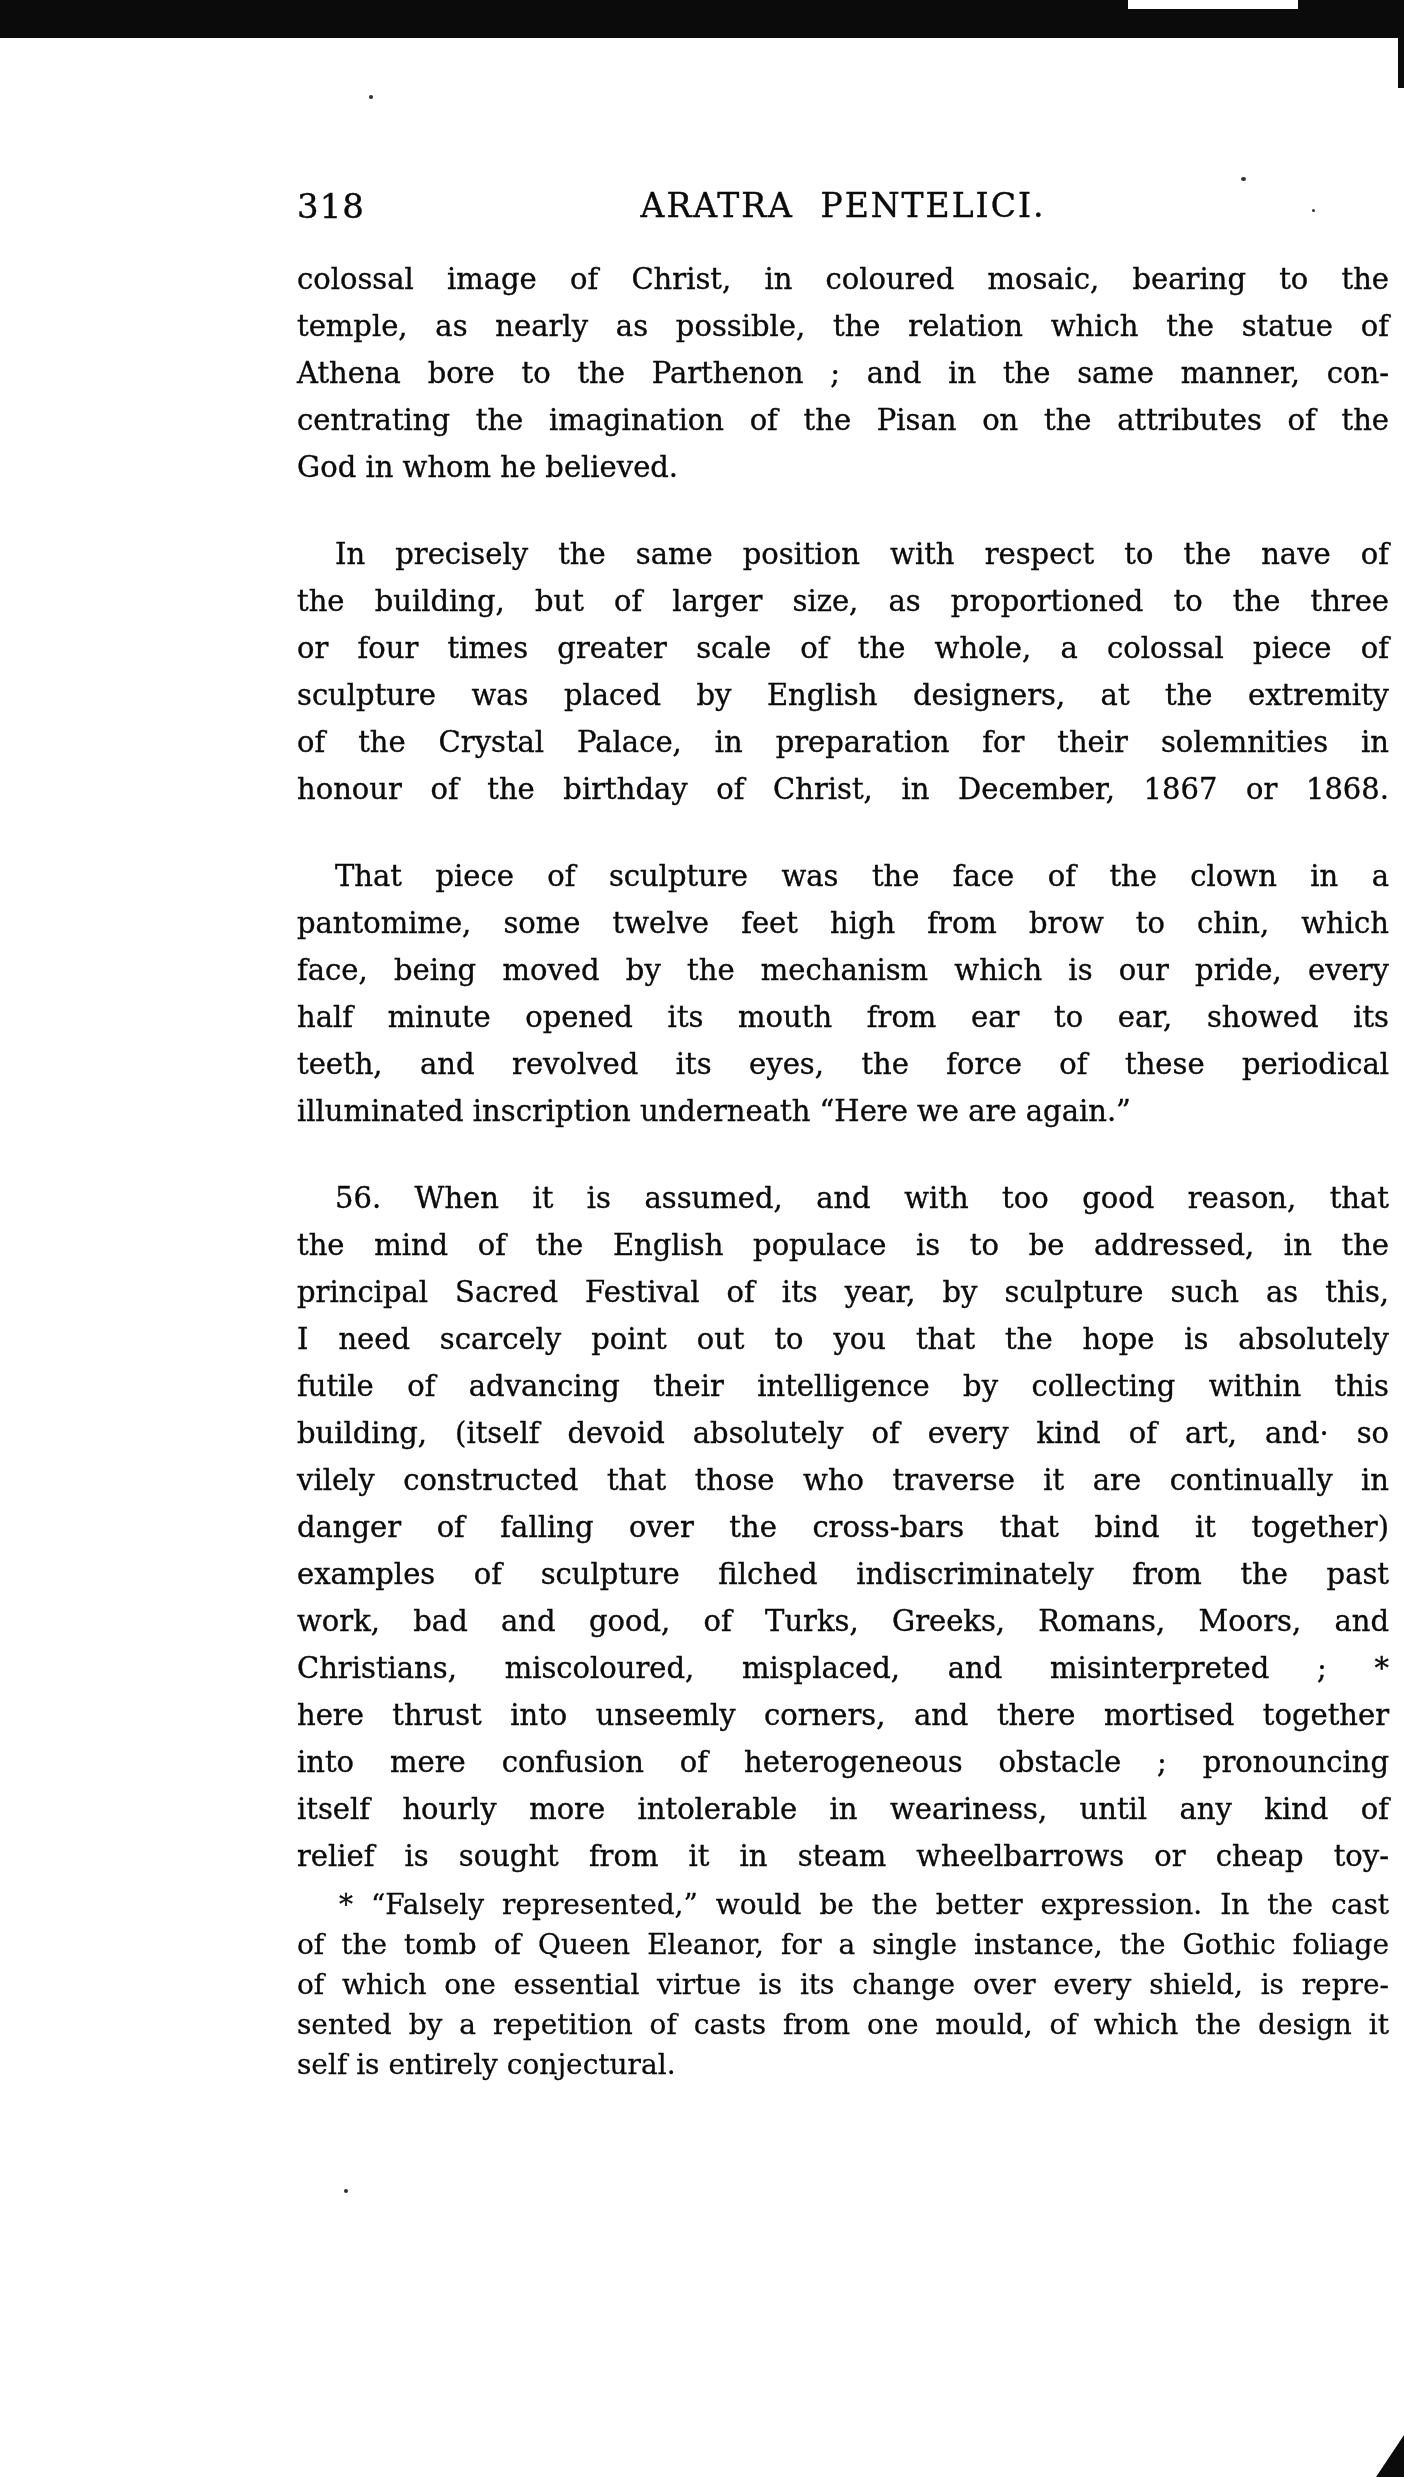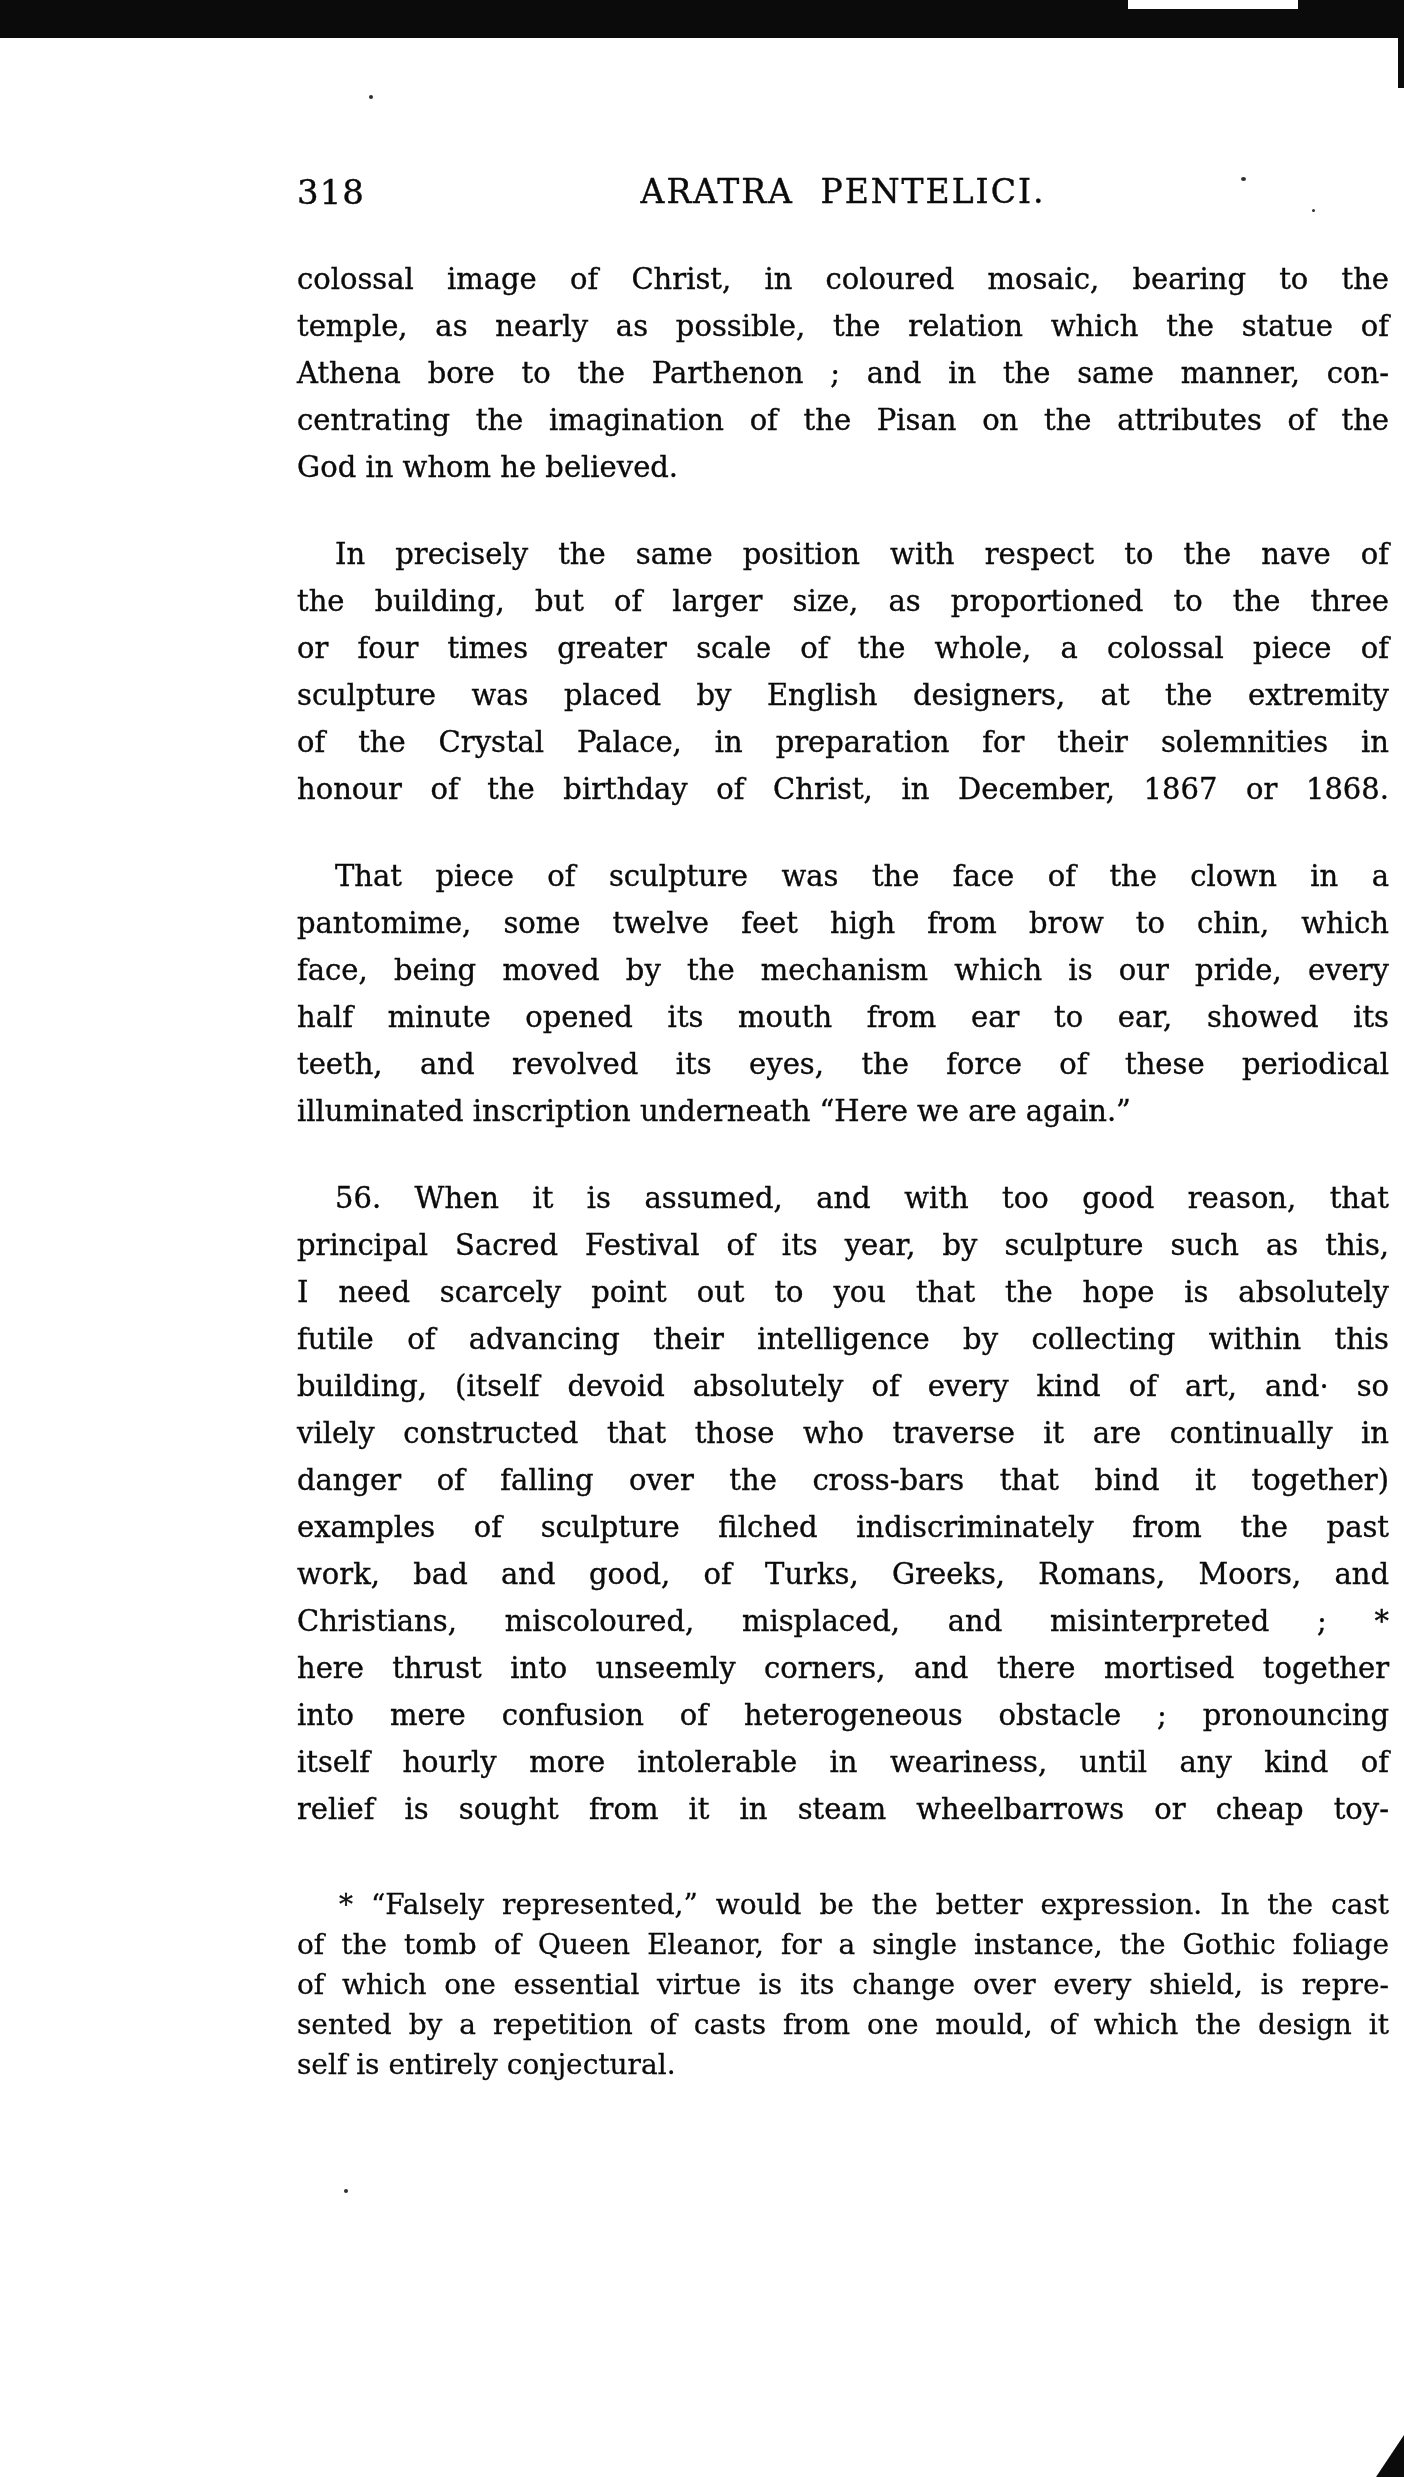--- a/index.html
+++ b/index.html
@@ -23,21 +23,21 @@
     position:absolute; right:0; bottom:0; width:28px; height:42px; background:var(--ink);
     clip-path:polygon(100% 0,100% 100%,0 100%);
   }
   .speck { position:absolute; background:var(--ink); border-radius:50%; opacity:.85; }
   .s1 { left:369px; top:95px;  width:4px; height:4px; }
   .s2 { left:514px; top:283px; width:3px; height:3px; }
   .s3 { left:1241px; top:177px; width:5px; height:4px; }
   .s4 { left:1312px; top:209px; width:3px; height:3px; }
   .s5 { left:344px; top:2189px; width:4px; height:4px; }
   
-  .page-header { position:absolute; left:297px; top:170px; width:1092px; height:44px; }
+  .page-header { position:absolute; left:297px; top:184px; width:1092px; height:44px; }
   .page-number {
     position:absolute; left:0; top:0; font-size:34px; line-height:44px;
     letter-spacing:1px; -webkit-text-stroke:.4px currentColor;
   }
   .running-title {
     position:absolute; left:0; right:0; top:0; text-align:center;
     font-size:33px; line-height:44px;
     letter-spacing:2px; word-spacing:14px; -webkit-text-stroke:.4px currentColor;
   }
   
@@ -85,20 +85,21 @@
       <div class="line">sculpture was placed by English designers, at the extremity</div>
       <div class="line">of the Crystal Palace, in preparation for their solemnities in</div>
       <div class="line">honour of the birthday of Christ, in December, 1867 or 1868.</div>
       <div class="line indent">That piece of sculpture was the face of the clown in a</div>
       <div class="line">pantomime, some twelve feet high from brow to chin, which</div>
       <div class="line">face, being moved by the mechanism which is our pride, every</div>
       <div class="line">half minute opened its mouth from ear to ear, showed its</div>
       <div class="line">teeth, and revolved its eyes, the force of these periodical</div>
       <div class="line end">illuminated inscription underneath “Here we are again.”</div>
       <div class="line indent">56. When it is assumed, and with too good reason, that</div>
+      <div class="line">the mind of the English populace is to be addressed, in the</div>
       <div class="line">principal Sacred Festival of its year, by sculpture such as this,</div>
       <div class="line">I need scarcely point out to you that the hope is absolutely</div>
       <div class="line">futile of advancing their intelligence by collecting within this</div>
       <div class="line">building, (itself devoid absolutely of every kind of art, and· so</div>
       <div class="line">vilely constructed that those who traverse it are continually in</div>
       <div class="line">danger of falling over the cross-bars that bind it together)</div>
       <div class="line">examples of sculpture filched indiscriminately from the past</div>
       <div class="line">work, bad and good, of Turks, Greeks, Romans, Moors, and</div>
       <div class="line">Christians, miscoloured, misplaced, and misinterpreted ; *</div>
       <div class="line">here thrust into unseemly corners, and there mortised together</div>

